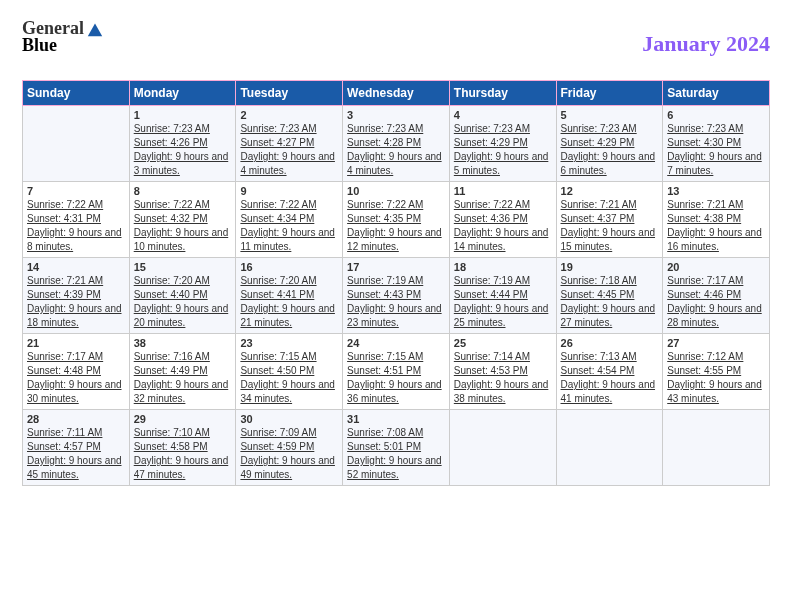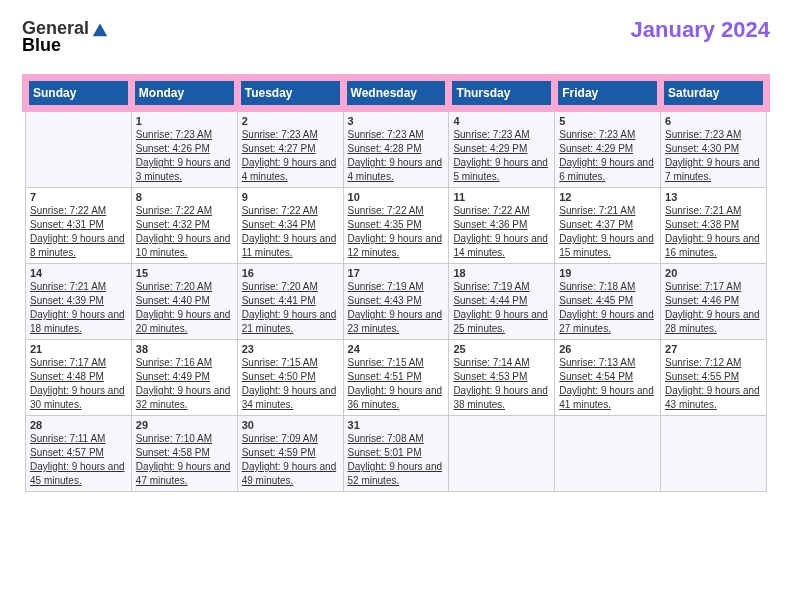--- a/index.html
+++ b/index.html
@@ -10,22 +10,23 @@
       height: 612px;
       overflow: hidden;
     }
     .page {
       width: 792px;
       padding: 18px 22px 10px 22px;
     }
     .header {
       display: flex;
       justify-content: space-between;
-      align-items: flex-start;
-      margin-bottom: 18px;
+      align-items: flex-end;
+      margin-bottom: 24px;
+      font-family: Liberation Serif, serif;
     }
     .logo {
       display: flex;
       flex-direction: column;
       align-items: flex-start;
     }
     .logo-text {
       display: flex;
       align-items: center;
       gap: 0;
@@ -63,21 +64,21 @@
       border-collapse: collapse;
       table-layout: fixed;
     }
     thead tr th {
       background-color: #1a5ba8;
       color: #fff;
       font-size: 12px;
       font-weight: bold;
       padding: 5px 4px;
       text-align: left;
-      border: 7px solid #f9a8d4;
+      border: 1px solid #f9a8d4;
     }
     tbody tr td {
       border: 1px solid #ccc;
       vertical-align: top;
       padding: 3px 4px;
       font-size: 9.5px;
       color: #333;
       height: 76px;
     }
     tbody tr:nth-child(odd) td {

